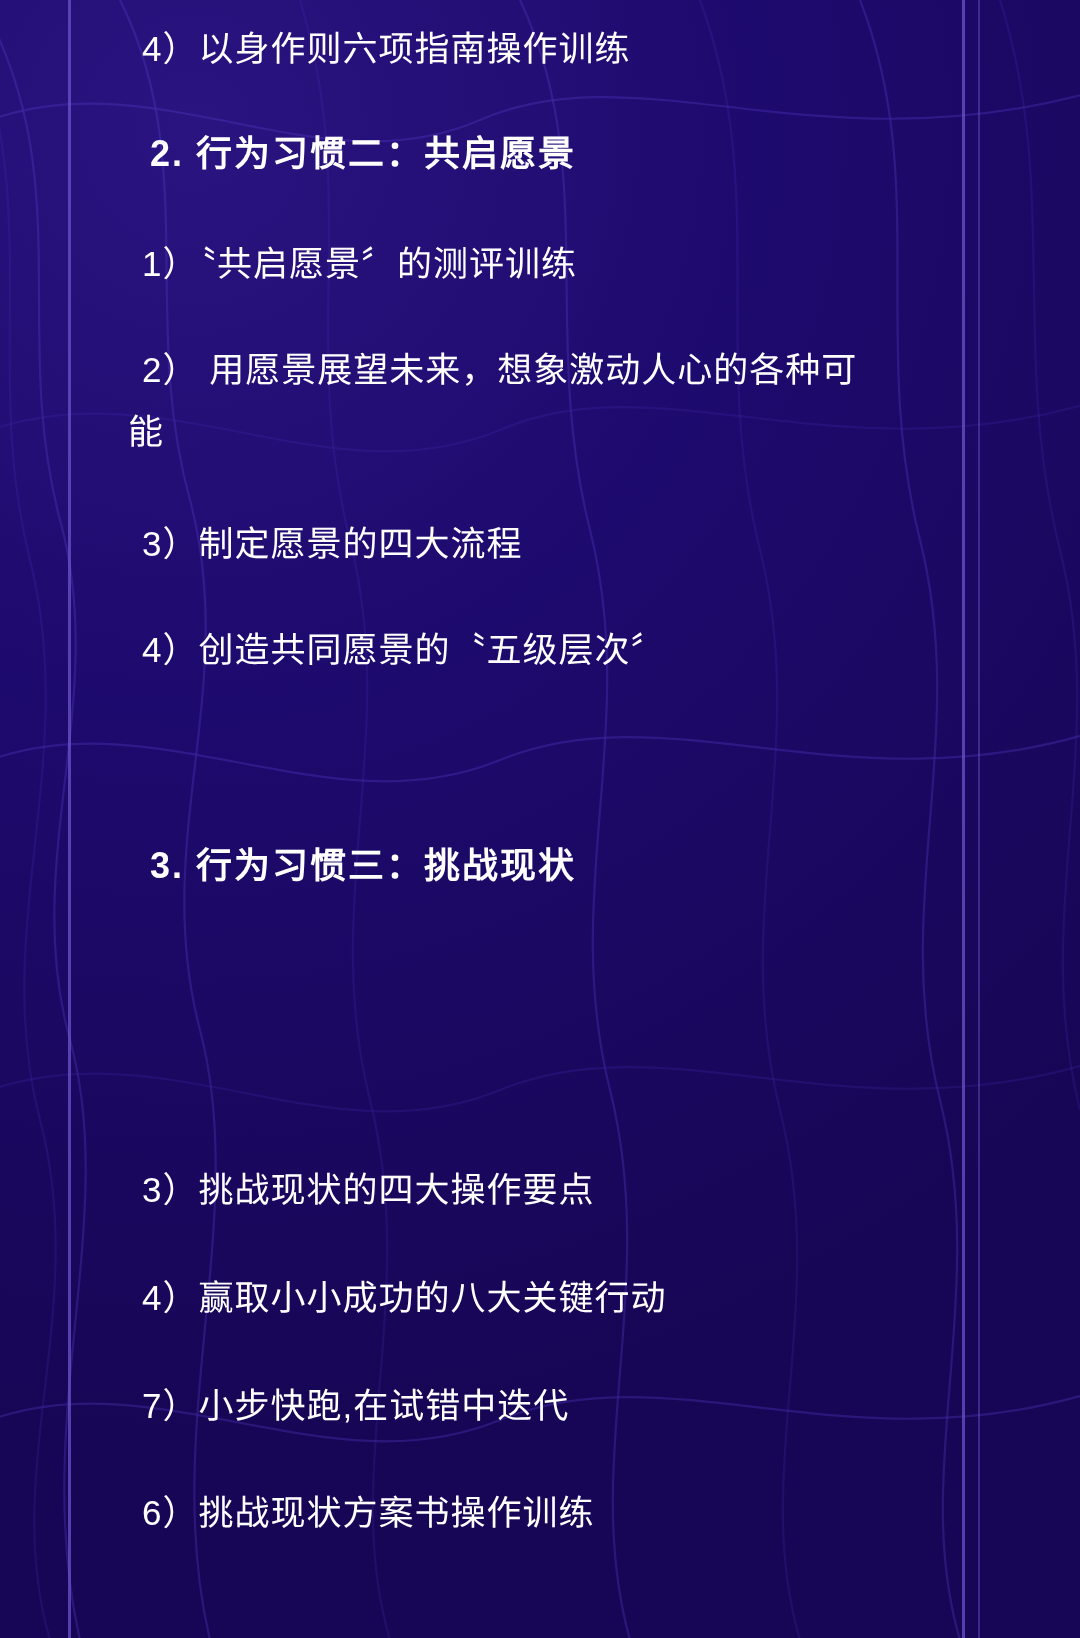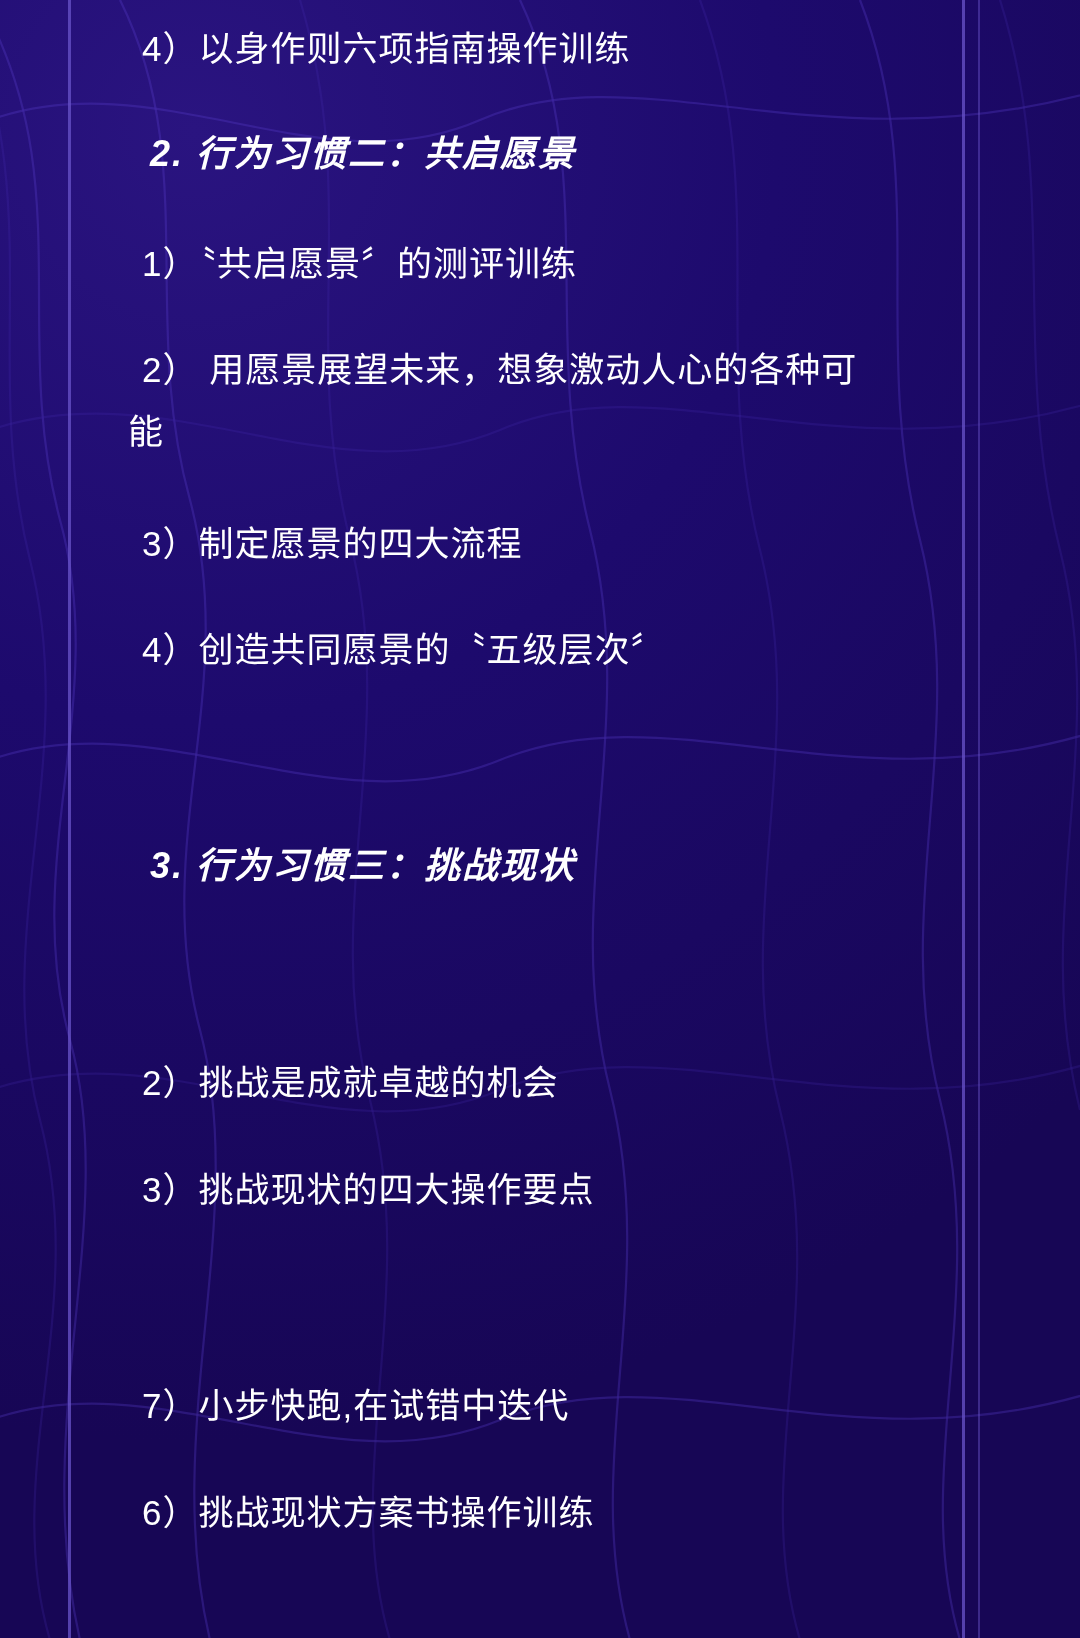--- a/index.html
+++ b/index.html
@@ -68,21 +68,20 @@
   .cont {
     position: absolute;
     left: -4px;
   }
   .heading {
     position: absolute;
     left: 18px;
     font-weight: bold;
     font-size: 36px;
     letter-spacing: 2px;
-    font-style: italic;
   }
 </style>
 </head>
 <body>
 
 <div class="page">
 
   <svg class="contours" viewBox="0 0 1080 1638" preserveAspectRatio="none">
     <path d="M-20,0 C80,180 10,330 60,520 C110,700 20,860 70,1040 C120,1220 30,1420 80,1640"></path>
     <path class="faint" d="M-40,0 C50,200 -20,360 30,560 C80,760 -10,930 40,1120 C90,1310 0,1470 50,1640"></path>
@@ -105,19 +104,19 @@
 
   <div class="content">
     <div class="line item" style="top:28px">4）以身作则六项指南操作训练</div>
     <div class="line heading" style="top:133px">2. 行为习惯二：共启愿景</div>
     <div class="line item" style="top:243px">1）〝共启愿景〞的测评训练</div>
     <div class="line item" style="top:349px">2） 用愿景展望未来，想象激动人心的各种可</div>
     <div class="line cont" style="top:411px">能</div>
     <div class="line item" style="top:523px">3）制定愿景的四大流程</div>
     <div class="line item" style="top:629px">4）创造共同愿景的〝五级层次〞</div>
     <div class="line heading" style="top:845px">3. 行为习惯三：挑战现状</div>
-    <div class="line item" style="top:1062px">2）挑战是成就卓越的机会</div>
     <div class="line item" style="top:1169px">3）挑战现状的四大操作要点</div>
+    <div class="line item" style="top:1277px">4）赢取小小成功的八大关键行动</div>
     <div class="line item" style="top:1385px">7）小步快跑,在试错中迭代</div>
     <div class="line item" style="top:1492px">6）挑战现状方案书操作训练</div>
   </div>
 
 </div>
 
 </body></html>

